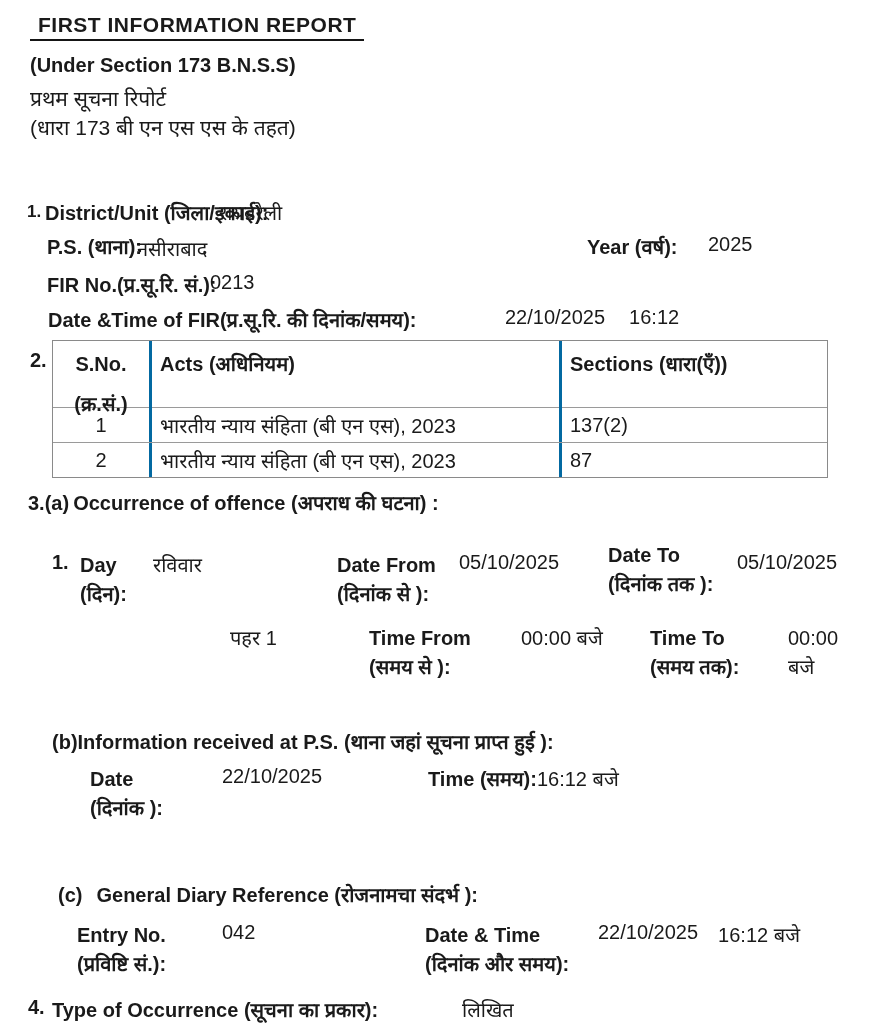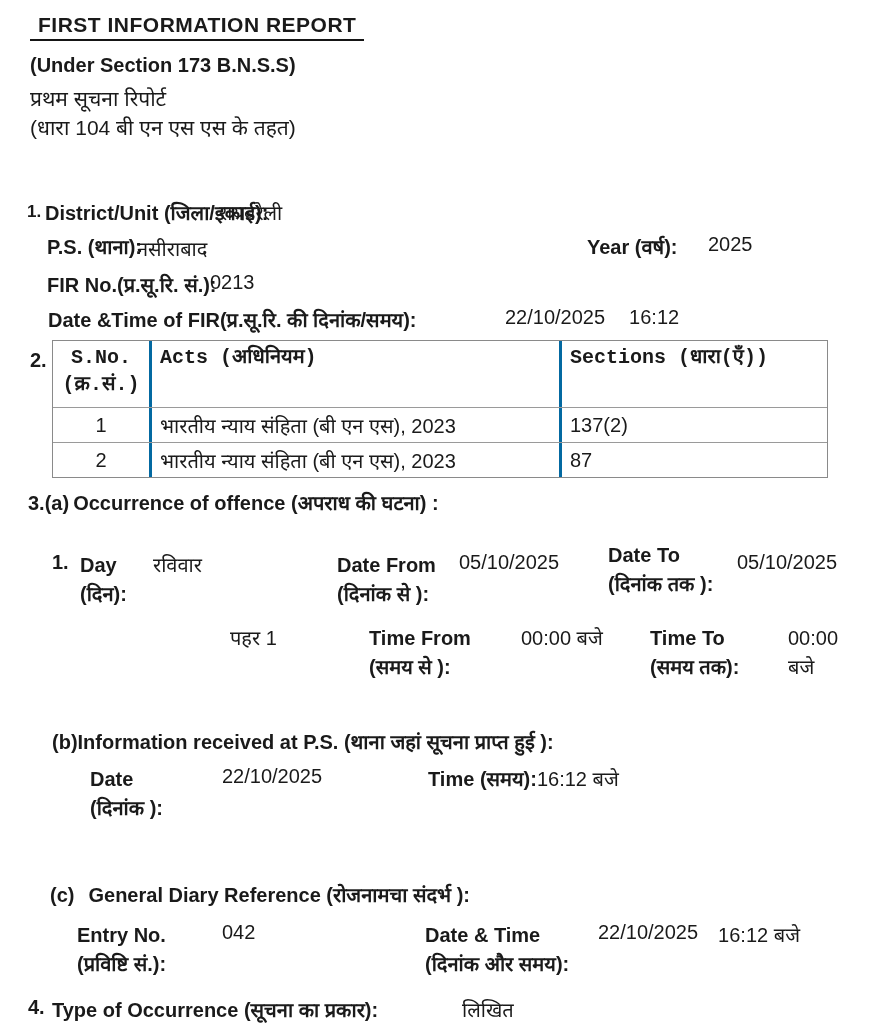--- a/index.html
+++ b/index.html
@@ -30,38 +30,38 @@
     border:1px solid #8a8a8a;box-sizing:border-box;
     font-size:20px;
   }
   .tr{display:grid;grid-template-columns:96px 410px 268px;}
   .tr + .tr{border-top:1px solid #9a9a9a;}
   .td{box-sizing:border-box;}
   .td + .td{border-left:3px solid #0369a1;}
   .th-row{height:66px;}
   .data-row{height:34px;}
   .td.c1{text-align:center;}
-  .th-row .td{padding-top:3px;line-height:27px;font-family:Liberation Mono, monospace;}
+  .th-row .td{padding-top:3px;line-height:40px;}
   .th-row .td.c2,.th-row .td.c3{padding-left:8px;}
   .data-row .td{display:flex;align-items:center;}
   .data-row .td.c1{justify-content:center;}
   .data-row .td.c2,.data-row .td.c3{padding-left:8px;}
   .num1{font-size:17px;font-weight:700;}
 </style>
 </head>
 <body>
 
 <div class="page">
 
   <div class="abs center title-line" style="top:13px;">
     <span class="title-underline">FIRST INFORMATION REPORT</span>
   </div>
   <div class="abs center sub-line" style="top:54px;">(Under Section 173 B.N.S.S)</div>
   <div class="abs center hi-line" style="top:84px;">प्रथम सूचना रिपोर्ट</div>
-  <div class="abs center hi-line" style="top:113px;">(धारा 104 बी एन एस एस के तहत)</div>
+  <div class="abs center hi-line" style="top:113px;">(धारा 173 बी एन एस एस के तहत)</div>
 
   <div class="abs num1" style="left:27px;top:202px;">1.</div>
   <div class="abs fs b" style="left:45px;top:199px;">District/Unit (जिला/इकाई):</div>
   <div class="abs fs val" style="left:219px;top:199px;">रायबरेली</div>
 
   <div class="abs fs b" style="left:47px;top:233px;">P.S. (थाना):</div>
   <div class="abs fs val" style="left:137px;top:235px;">नसीराबाद</div>
   <div class="abs fs b" style="left:587px;top:233px;">Year (वर्ष):</div>
   <div class="abs fs val" style="left:708px;top:233px;">2025</div>
 
@@ -143,21 +143,21 @@
   <div class="abs fs b two" style="left:90px;top:765px;">
     <span>Date</span>
     <span>(दिनांक ):</span>
   </div>
   <div class="abs fs val" style="left:222px;top:765px;">22/10/2025</div>
 
   <div class="abs fs" style="left:428px;top:765px;">
     <span class="b">Time (समय):</span><span class="val">16:12 बजे</span>
   </div>
 
-  <div class="abs fs b" style="left:50px;top:881px;">
+  <div class="abs fs b" style="left:58px;top:881px;">
     <span>(c)</span><span style="padding-left:14px;">General Diary Reference (रोजनामचा संदर्भ ):</span>
   </div>
 
   <div class="abs fs b two" style="left:77px;top:921px;">
     <span>Entry No.</span>
     <span>(प्रविष्टि सं.):</span>
   </div>
   <div class="abs fs val" style="left:222px;top:921px;">042</div>
 
   <div class="abs fs b two" style="left:425px;top:921px;">

